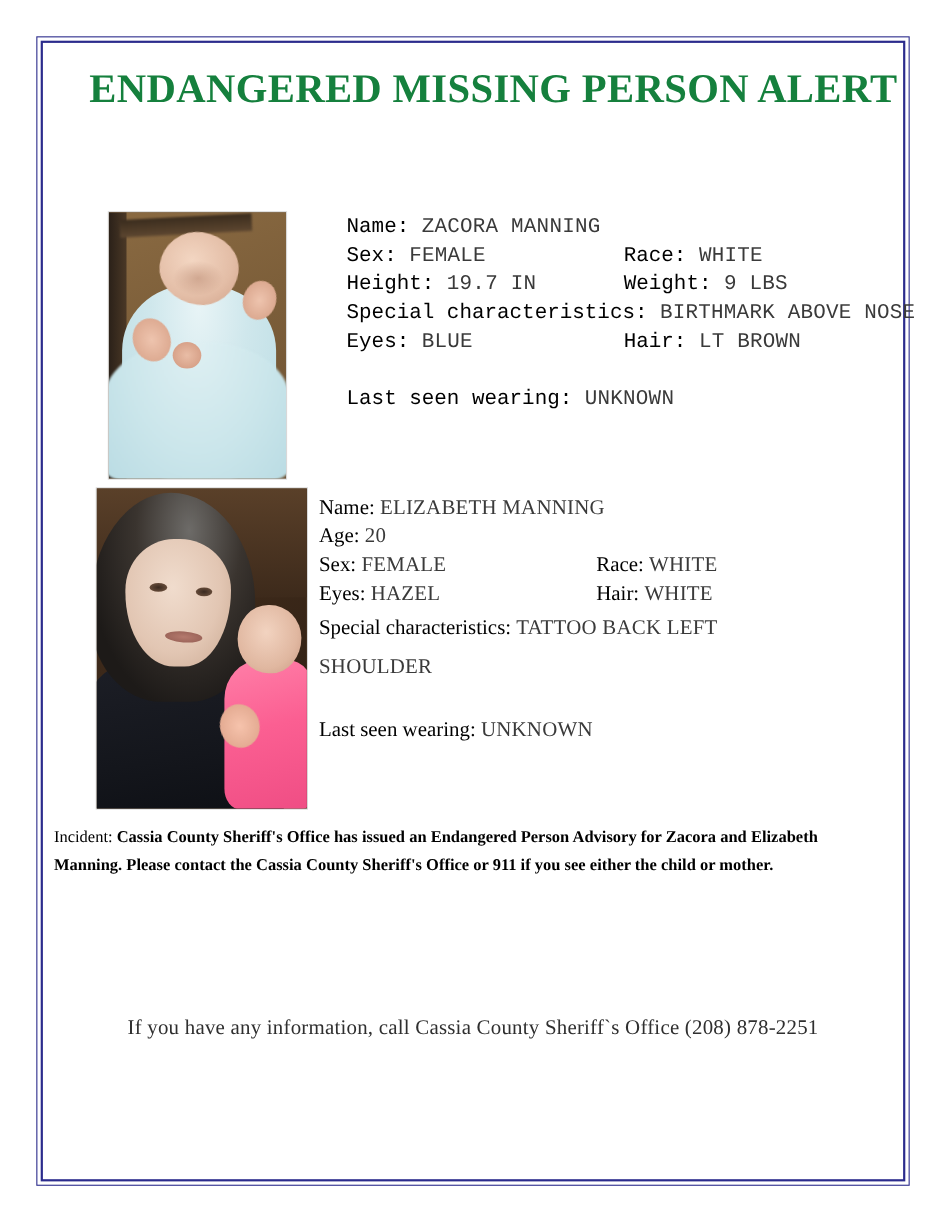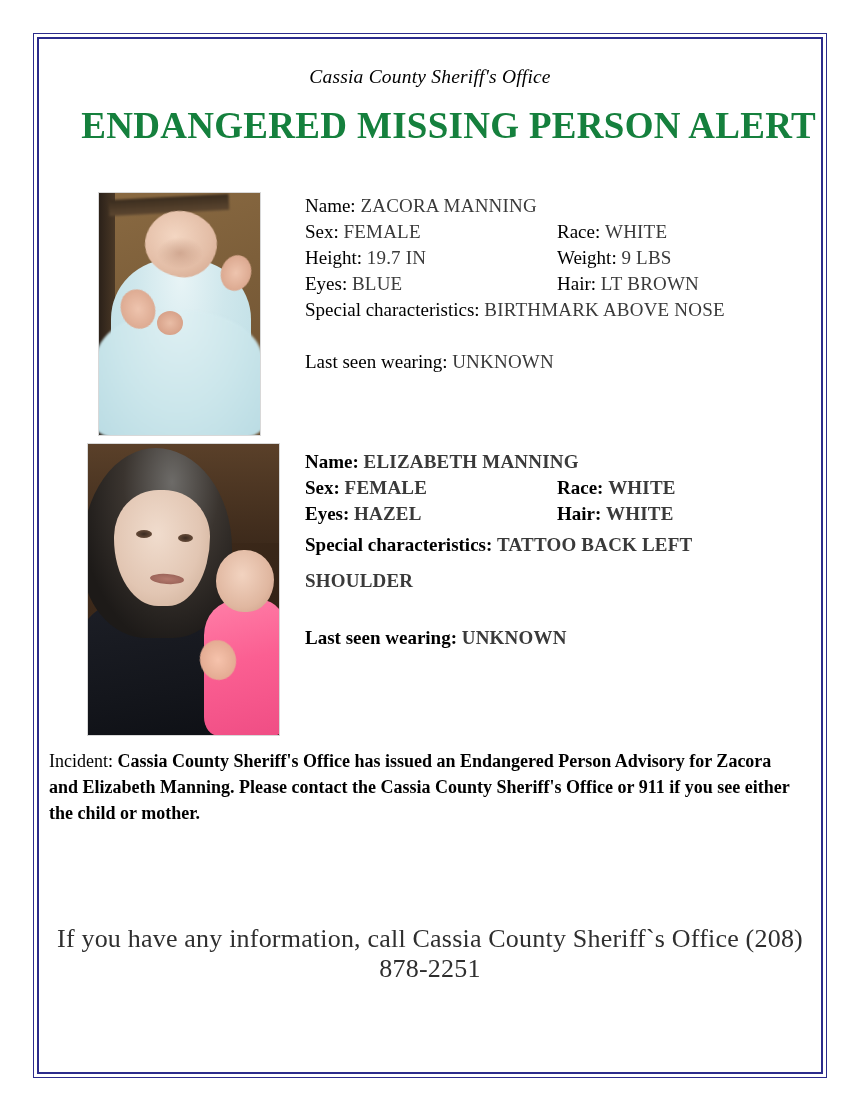--- a/index.html
+++ b/index.html
@@ -230,62 +230,61 @@
     transform: rotate(-14deg);
     filter: blur(0.6px);
   }
 
   
   .incident {
     position: absolute;
     left: 5px;
     top: 704px;
     width: 752px;
-    font-size: 18px;
+    font-size: 15px;
     line-height: 26px;
   }
   .incident-label { font-weight: normal; }
   .incident-body { font-weight: bold; }
 
   
   .footer {
     position: absolute;
     left: 0;
     top: 880px;
     width: 772px;
     text-align: center;
-    font-size: 26px;
+    font-size: 19px;
     color: #2f2f2f;
     letter-spacing: 0.2px;
   }
 </style>
 </head>
 <body>
 
 <div class="page-frame">
   <div class="page-frame-inner"></div>
 </div>
 
 <div class="content">
 
-  <div class="agency-name">Cassia County Sheriff's Office</div>
   <div class="alert-title">ENDANGERED MISSING PERSON ALERT</div>
 
   <div class="photo photo-baby">
     <div class="baby-bg"></div>
     <div class="baby-dress"></div>
     <div class="baby-dress-skirt"></div>
     <div class="baby-head"></div>
     <div class="baby-face-shadow"></div>
     <div class="baby-arm-l"></div>
     <div class="baby-arm-r"></div>
     <div class="baby-hand"></div>
   </div>
 
-  <div class="person-block" style="left:261px; top:149px;">
+  <div class="person-block" style="left:271px; top:149px;font-family:Liberation Mono, monospace;">
     <div class="detail-line">
       <span class="lbl">Name: </span>
       <span class="val">ZACORA MANNING</span>
     </div>
     <div class="detail-line">
       <span class="lbl">Sex: </span>
       <span class="val">FEMALE</span>
       <span class="col2">
         <span class="lbl">Race: </span>
         <span class="val">WHITE</span>
@@ -293,30 +292,30 @@
     </div>
     <div class="detail-line">
       <span class="lbl">Height: </span>
       <span class="val">19.7 IN</span>
       <span class="col2">
         <span class="lbl">Weight: </span>
         <span class="val">9 LBS</span>
       </span>
     </div>
     <div class="detail-line">
+      <span class="lbl">Special characteristics: </span>
+      <span class="val">BIRTHMARK ABOVE NOSE</span>
+    </div>
+    <div class="detail-line">
       <span class="lbl">Eyes: </span>
       <span class="val">BLUE</span>
       <span class="col2">
         <span class="lbl">Hair: </span>
         <span class="val">LT BROWN</span>
       </span>
-    </div>
-    <div class="detail-line">
-      <span class="lbl">Special characteristics: </span>
-      <span class="val">BIRTHMARK ABOVE NOSE</span>
     </div>
     <div class="spacer-line"></div>
     <div class="detail-line">
       <span class="lbl">Last seen wearing: </span>
       <span class="val">UNKNOWN</span>
     </div>
   </div>
 
   <div class="photo photo-mother">
     <div class="mom-bg"></div>
@@ -324,24 +323,28 @@
     <div class="mom-hair"></div>
     <div class="mom-face"></div>
     <div class="mom-eye-l"></div>
     <div class="mom-eye-r"></div>
     <div class="mom-mouth"></div>
     <div class="mom-baby-body"></div>
     <div class="mom-baby-head"></div>
     <div class="mom-baby-arm"></div>
   </div>
 
-  <div class="person-block" style="left:261px; top:405px;font-weight:bold;">
+  <div class="person-block" style="left:246px; top:405px;">
     <div class="detail-line">
       <span class="lbl">Name: </span>
       <span class="val">ELIZABETH MANNING</span>
+    </div>
+    <div class="detail-line">
+      <span class="lbl">Age: </span>
+      <span class="val">20</span>
     </div>
     <div class="detail-line">
       <span class="lbl">Sex: </span>
       <span class="val">FEMALE</span>
       <span class="col2">
         <span class="lbl">Race: </span>
         <span class="val">WHITE</span>
       </span>
     </div>
     <div class="detail-line">

